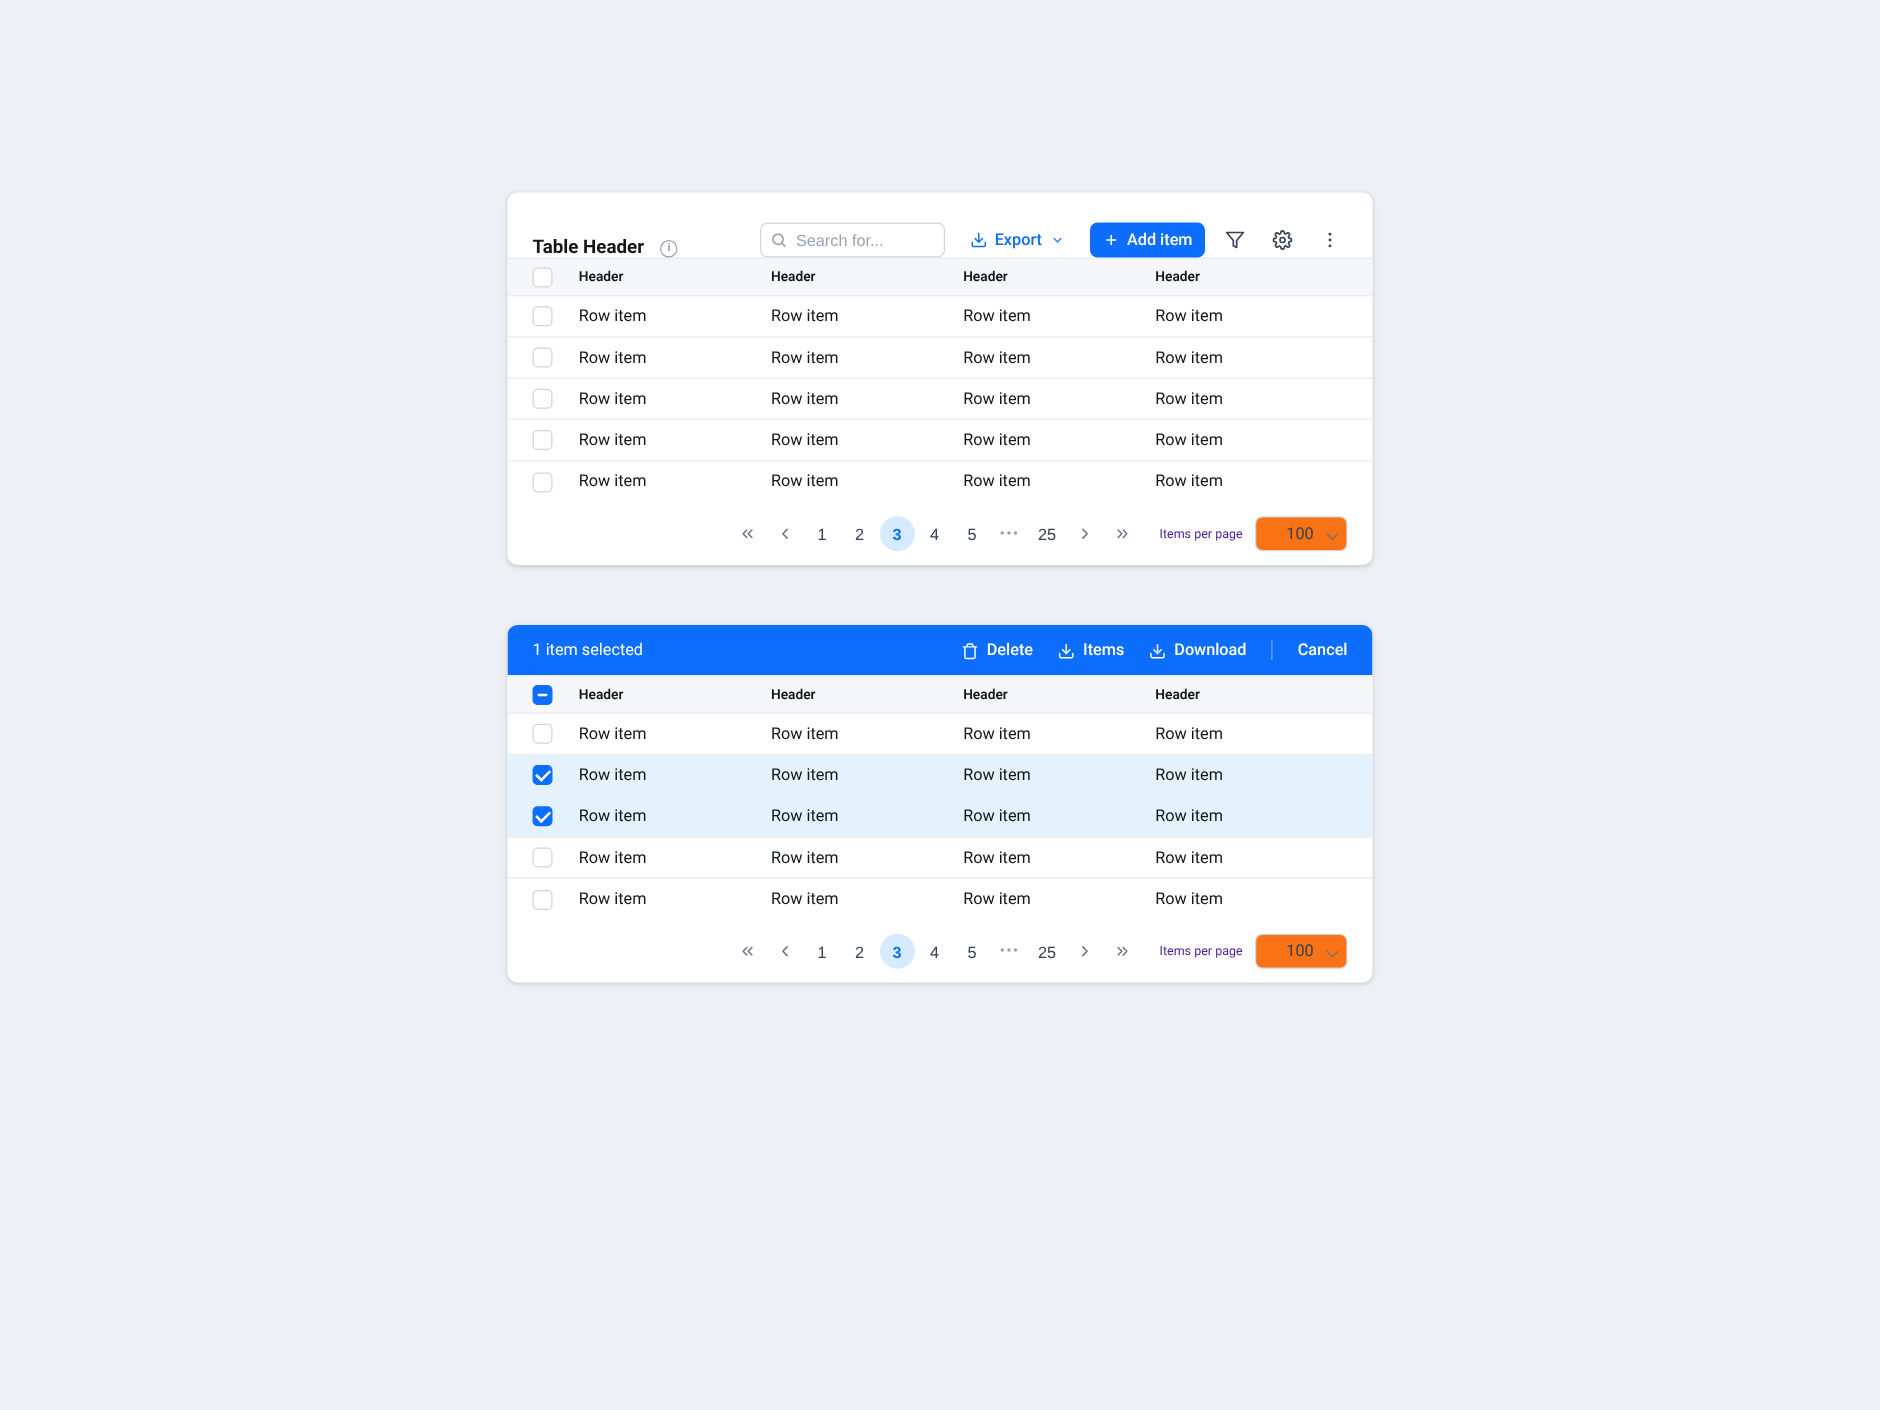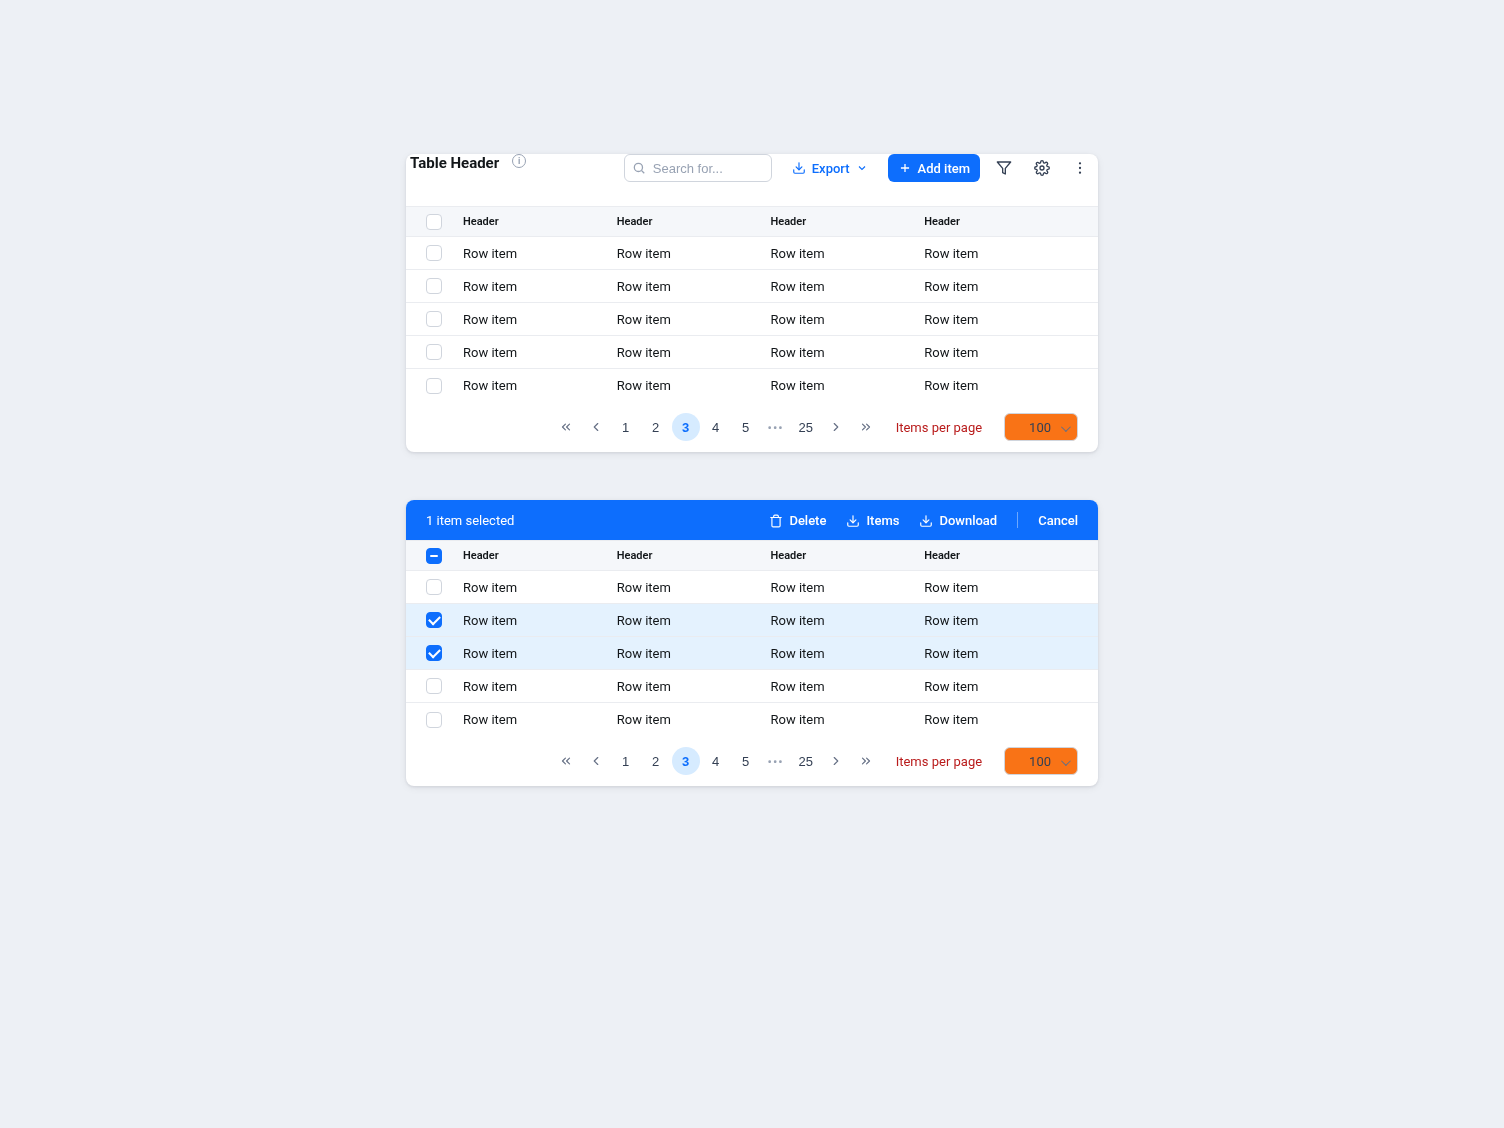--- a/index.html
+++ b/index.html
@@ -1,18 +1,18 @@
 <!DOCTYPE html>
 <html><head>
 <meta charset="utf-8">
 <style>
 *{box-sizing:border-box;margin:0;padding:0}
 body{font-family:-apple-system,BlinkMacSystemFont,"Segoe UI",Roboto,Helvetica,Arial,sans-serif;background:#edf0f5;width:1504px;height:1128px;padding-top:154px;display:flex;flex-direction:column;align-items:center;gap:48px;font-size:14px;color:#121619}
 .card{width:692px;background:#fff;border-radius:8px;box-shadow:0 2px 8px rgba(16,24,40,.06),0 1px 3px rgba(16,24,40,.1);overflow:hidden}
-.tbar{display:flex;align-items:flex-start;height:52px;padding:0 4px;gap:10px}
+.tbar{display:flex;align-items:flex-end;height:52px;padding:0 20px;gap:10px}
 .ttl{font-weight:700;font-size:15px;margin-right:3px}
 .info{width:14px;height:14px;border:1.3px solid #98a2b3;border-radius:50%;display:flex;align-items:center;justify-content:center;font-size:9px;font-weight:700;color:#98a2b3}
 .sp{flex:1}
 .srch{position:relative;width:148px}
 .srch input{width:100%;height:28px;border:1px solid #d0d5dd;border-radius:6px;padding:0 8px 0 28px;font-size:13px;color:#121619;background:#fff}
 .srch input::placeholder{color:#98a2b3}
 .srch svg{position:absolute;left:8px;top:7px}
 .btn{display:inline-flex;align-items:center;gap:6px;height:28px;padding:0 10px;border:none;border-radius:6px;background:transparent;cursor:pointer;font-size:13px;font-weight:500;font-family:inherit}
 .btn-blue{color:#0d6efd}
 .btn-pri{background:#0d6efd;color:#fff}
@@ -26,21 +26,21 @@
 .chk{width:16px;height:16px;border:1.5px solid #d0d5dd;border-radius:4px;background:#fff;display:flex;align-items:center;justify-content:center}
 .chk.on{background:#0d6efd;border-color:#0d6efd}
 .chk.ind{background:#0d6efd;border-color:#0d6efd}
 .chk.on::after{content:"";width:9px;height:5px;border-left:2px solid #fff;border-bottom:2px solid #fff;transform:rotate(-45deg) translate(1px,-1px)}
 .chk.ind::after{content:"";width:8px;height:2px;background:#fff;border-radius:1px}
 .pag{display:flex;align-items:center;justify-content:flex-end;height:50px;padding:0 20px;gap:6px}
 .pgrp{display:flex;align-items:center;gap:2px}
 .pbtn{width:28px;height:28px;display:inline-flex;align-items:center;justify-content:center;border:none;background:none;cursor:pointer;border-radius:50%;font-size:13px;color:#344054}
 .pbtn.cur{background:#d6ebff;color:#0d6efd;font-weight:600}
 .pbtn.dots{color:#98a2b3;cursor:default;letter-spacing:1px}
-.ppl{font-size:13px;color:#b91c1c;margin-left:10px;margin-right:16px}
+.ppl{font-size:10px;color:#4c1d95;margin-left:10px;margin-right:4px}
 .psel{height:28px;border:1px solid #d0d5dd;border-radius:6px;padding:0 26px 0 24px;font-size:13px;color:#344054;background:#f97316;position:relative;display:inline-flex;align-items:center}
 .psel::after{content:"";position:absolute;right:9px;top:11px;width:6px;height:6px;border-right:1.5px solid #667085;border-bottom:1.5px solid #667085;transform:rotate(45deg) translateY(-2px)}
 .selbar{display:flex;align-items:center;height:40px;background:#0d6efd;color:#fff;padding:0 20px;gap:20px;font-size:13px}
 .sbtn{display:inline-flex;align-items:flex-end;gap:6px;color:#fff;background:none;border:none;font-size:13px;font-weight:500;cursor:pointer;font-family:inherit}
 .sdiv{width:1px;height:16px;background:rgba(255,255,255,.4)}
 svg{display:block}
 </style>
 </head>
 <body>
 

